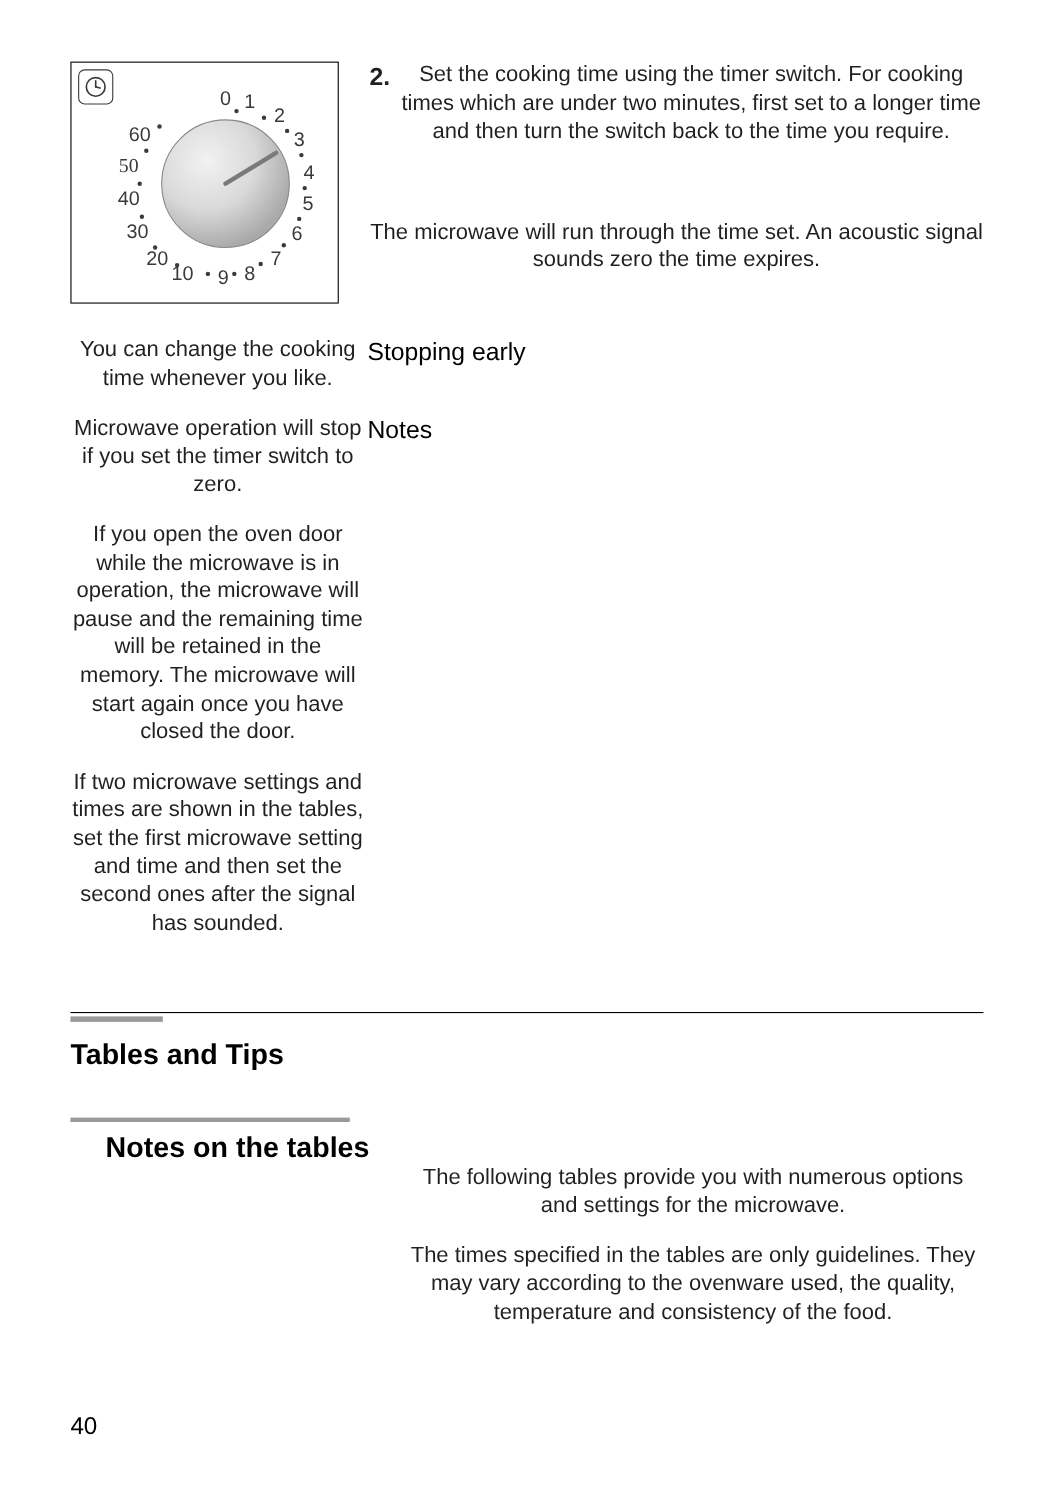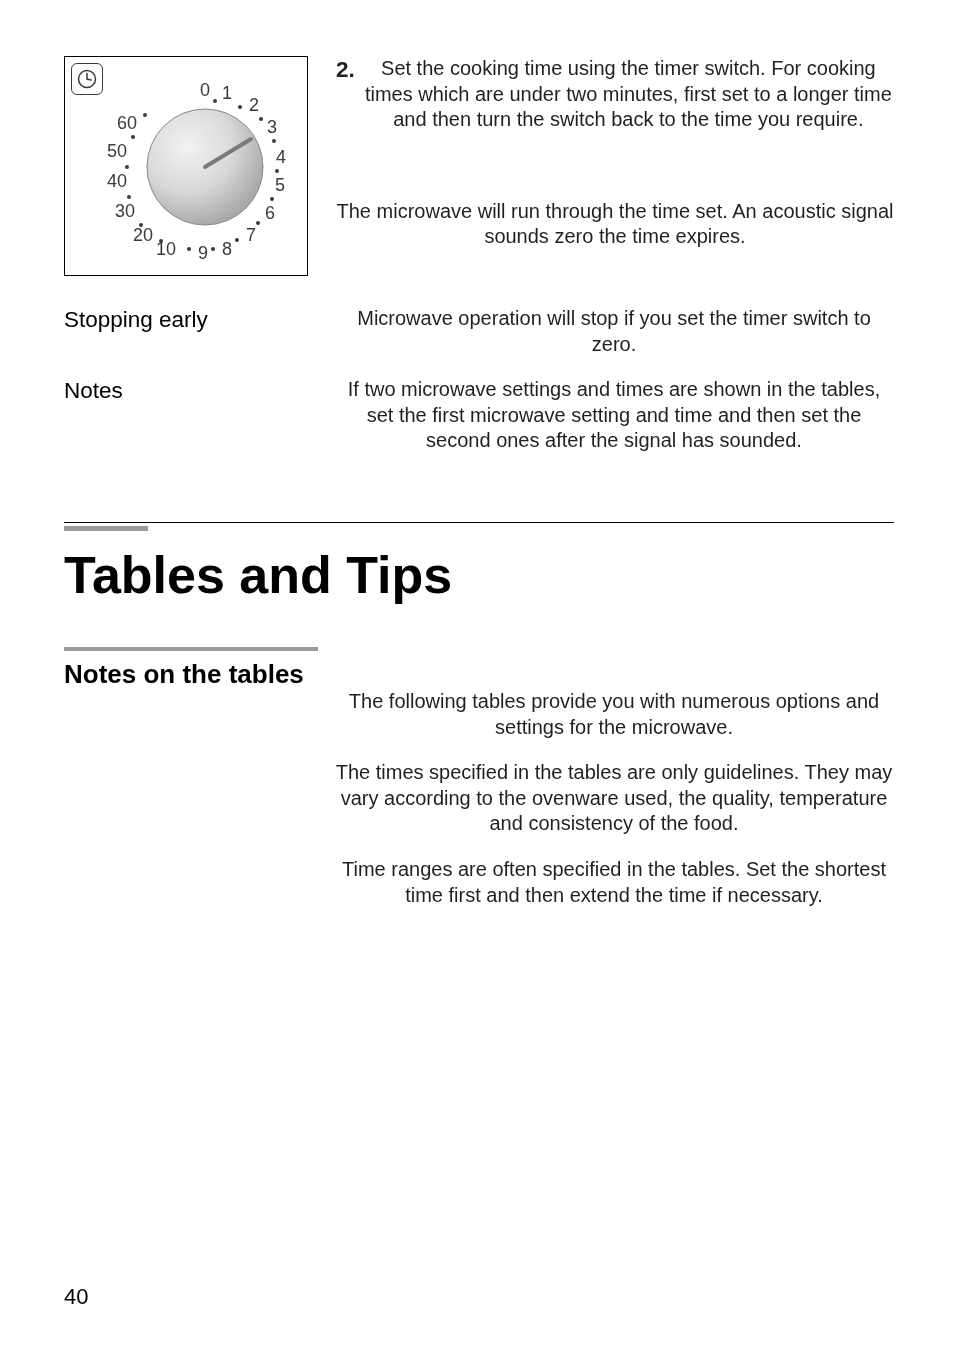--- a/index.html
+++ b/index.html
@@ -69,35 +69,36 @@
     width: 100%;
   }
   .accent-bar {
     width: 84px;
     height: 5px;
     background: #9a9a9a;
     margin-top: 3px;
     margin-bottom: 14px;
   }
   h1.section-title {
-    font-size: 52px;
+    font-size: 26px;
     font-weight: 600;
     margin: 0 0 42px 0;
     letter-spacing: 0;
   }
   .sub-accent {
     width: 254px;
     height: 4px;
     background: #9a9a9a;
     margin-bottom: 8px;
   }
   .subsection {
     display: grid;
     grid-template-columns: 268px 1fr;
     column-gap: 2px;
+    margin-left: 32px;
   }
   .subhead {
     font-size: 26px;
     font-weight: 600;
     line-height: 1.2;
   }
   .subbody { font-size: 22.5px; line-height: 1.28; color: #231f20; padding-top: 30px; }
 
   .page-number {
     position: absolute;
@@ -141,21 +142,21 @@
         <div class="num" style="left:216px; top:100px;">4</div>
         <div class="num" style="left:215px; top:128px;">5</div>
         <div class="num" style="left:205px; top:156px;">6</div>
         <div class="num" style="left:186px; top:178px;">7</div>
         <div class="num" style="left:162px; top:192px;">8</div>
         <div class="num" style="left:138px; top:196px;">9</div>
         <div class="num" style="left:101px; top:192px;">10</div>
         <div class="num leftside" style="left:78px;  top:178px;">20</div>
         <div class="num leftside" style="left:60px;  top:154px;">30</div>
         <div class="num leftside" style="left:52px;  top:124px;">40</div>
-        <div class="num leftside" style="left:52px;  top:94px;">50</div>
+        <div class="num leftside" style="left:52px;  top:94px;font-family:Liberation Serif, serif;">50</div>
         <div class="num leftside" style="left:62px;  top:66px;">60</div>
         
         <div class="dot" style="left:150px; top:44px;"></div>
         <div class="dot" style="left:175px; top:50px;"></div>
         <div class="dot" style="left:196px; top:62px;"></div>
         <div class="dot" style="left:209px; top:84px;"></div>
         <div class="dot" style="left:212px; top:114px;"></div>
         <div class="dot" style="left:207px; top:142px;"></div>
         <div class="dot" style="left:193px; top:166px;"></div>
         <div class="dot" style="left:172px; top:183px;"></div>
@@ -176,38 +177,39 @@
         <div class="step-text body">Set the cooking time using the timer switch. For cooking times which are under two minutes, first set to a longer time and then turn the switch back to the time you require.</div>
       </div>
       <div style="height:66px;"></div>
       <div class="body">The microwave will run through the time set. An acoustic signal sounds zero the time expires.</div>
     </div>
   </div>
 
   <div class="gap-row"></div>
 
   <div class="two-col">
+    <div class="body para">You can change the cooking time whenever you like.</div>
 
     <div class="lbl">Stopping early</div>
     <div class="body para">Microwave operation will stop if you set the timer switch to zero.</div>
 
     <div class="lbl">Notes</div>
     <div>
+      <div class="body para">If you open the oven door while the microwave is in operation, the microwave will pause and the remaining time will be retained in the memory. The microwave will start again once you have closed the door.</div>
       <div class="body para">If two microwave settings and times are shown in the tables, set the first microwave setting and time and then set the second ones after the signal has sounded.</div>
     </div>
   </div>
 
   <div class="rule-wide"></div>
   <div class="accent-bar"></div>
   <h1 class="section-title">Tables and Tips</h1>
 
   <div class="sub-accent"></div>
   <div class="subsection">
     <div class="subhead">Notes on the tables</div>
     <div class="subbody">
       <div class="body para">The following tables provide you with numerous options and settings for the microwave.</div>
       <div class="body para">The times specified in the tables are only guidelines. They may vary according to the ovenware used, the quality, temperature and consistency of the food.</div>
-      <div class="body para">Time ranges are often specified in the tables. Set the shortest time first and then extend the time if necessary.</div>
     </div>
   </div>
 
   <div class="page-number">40</div>
 </div>
 
 </body></html>

